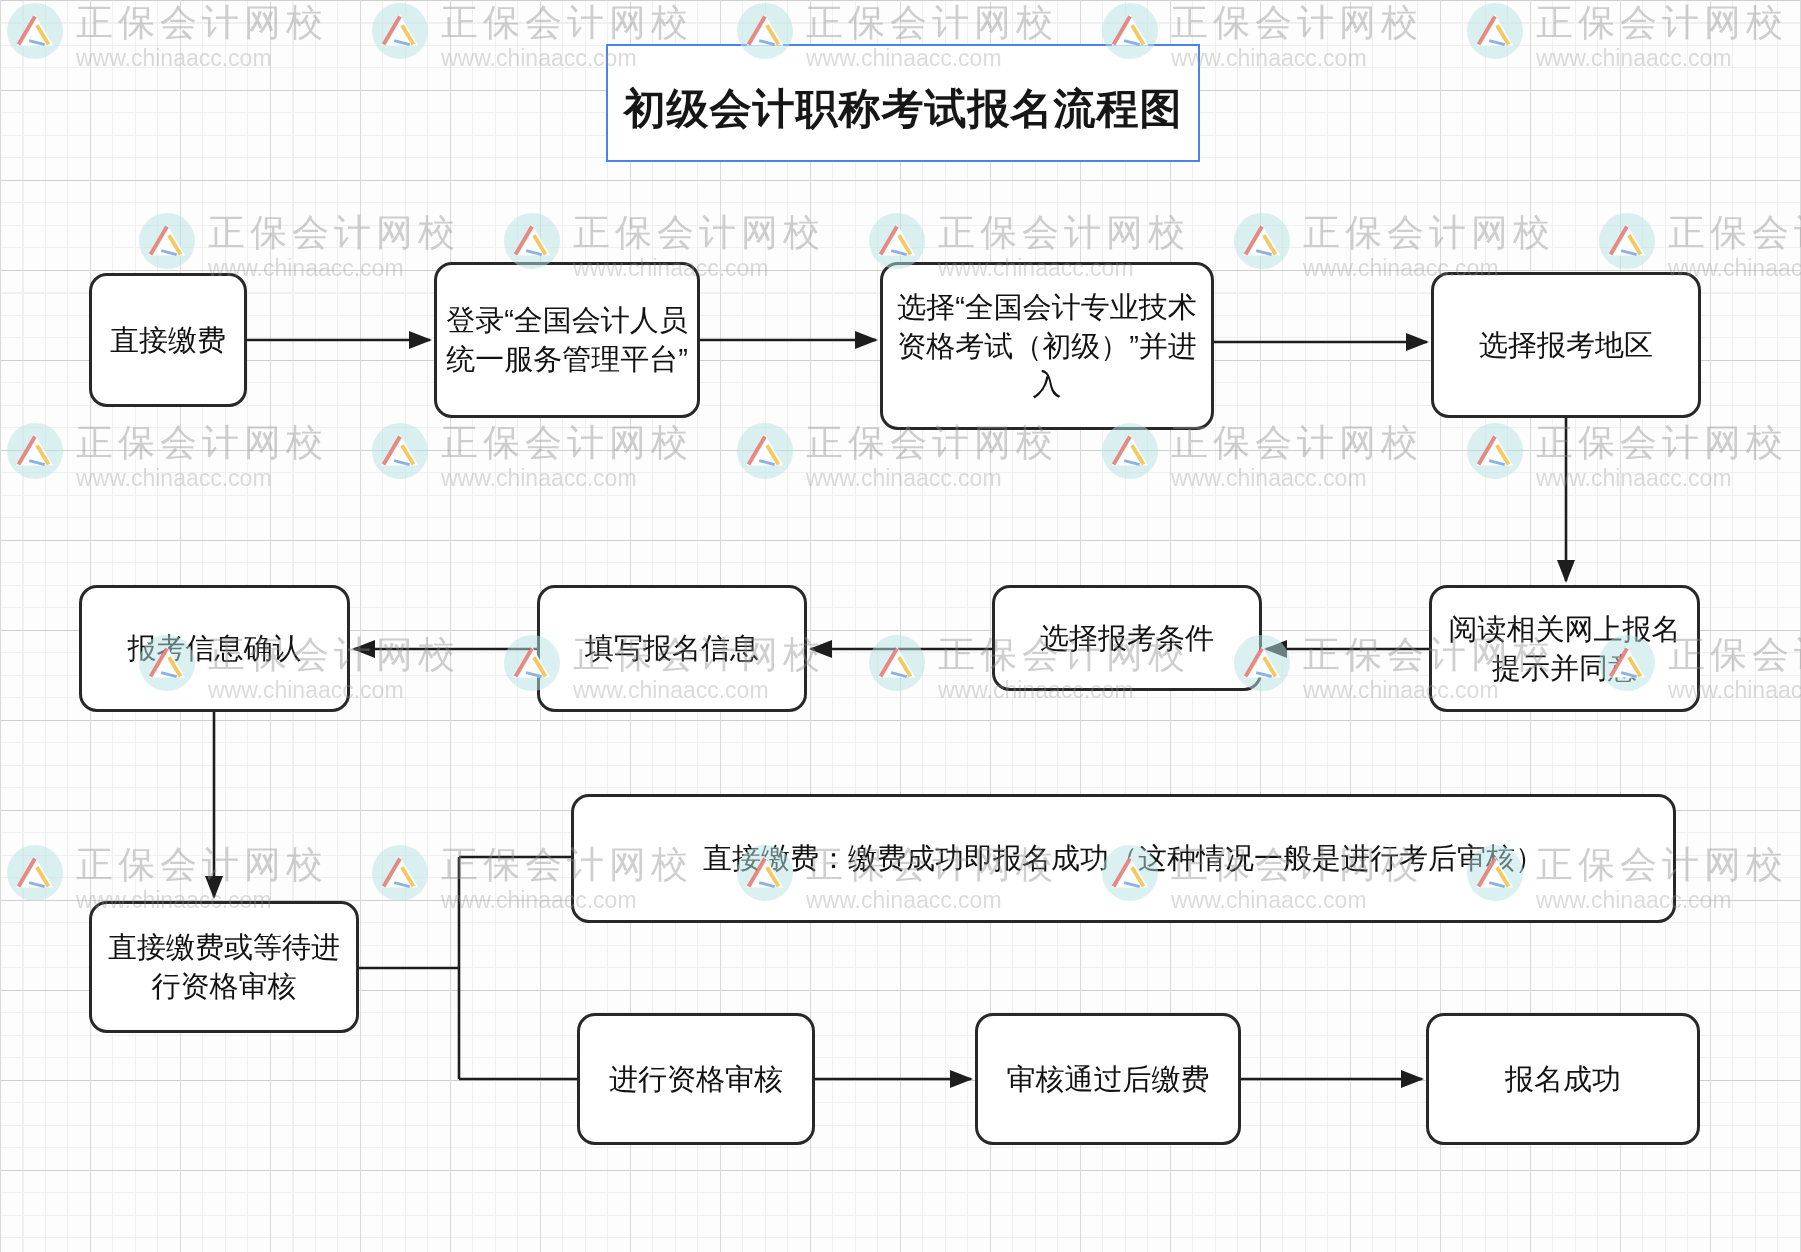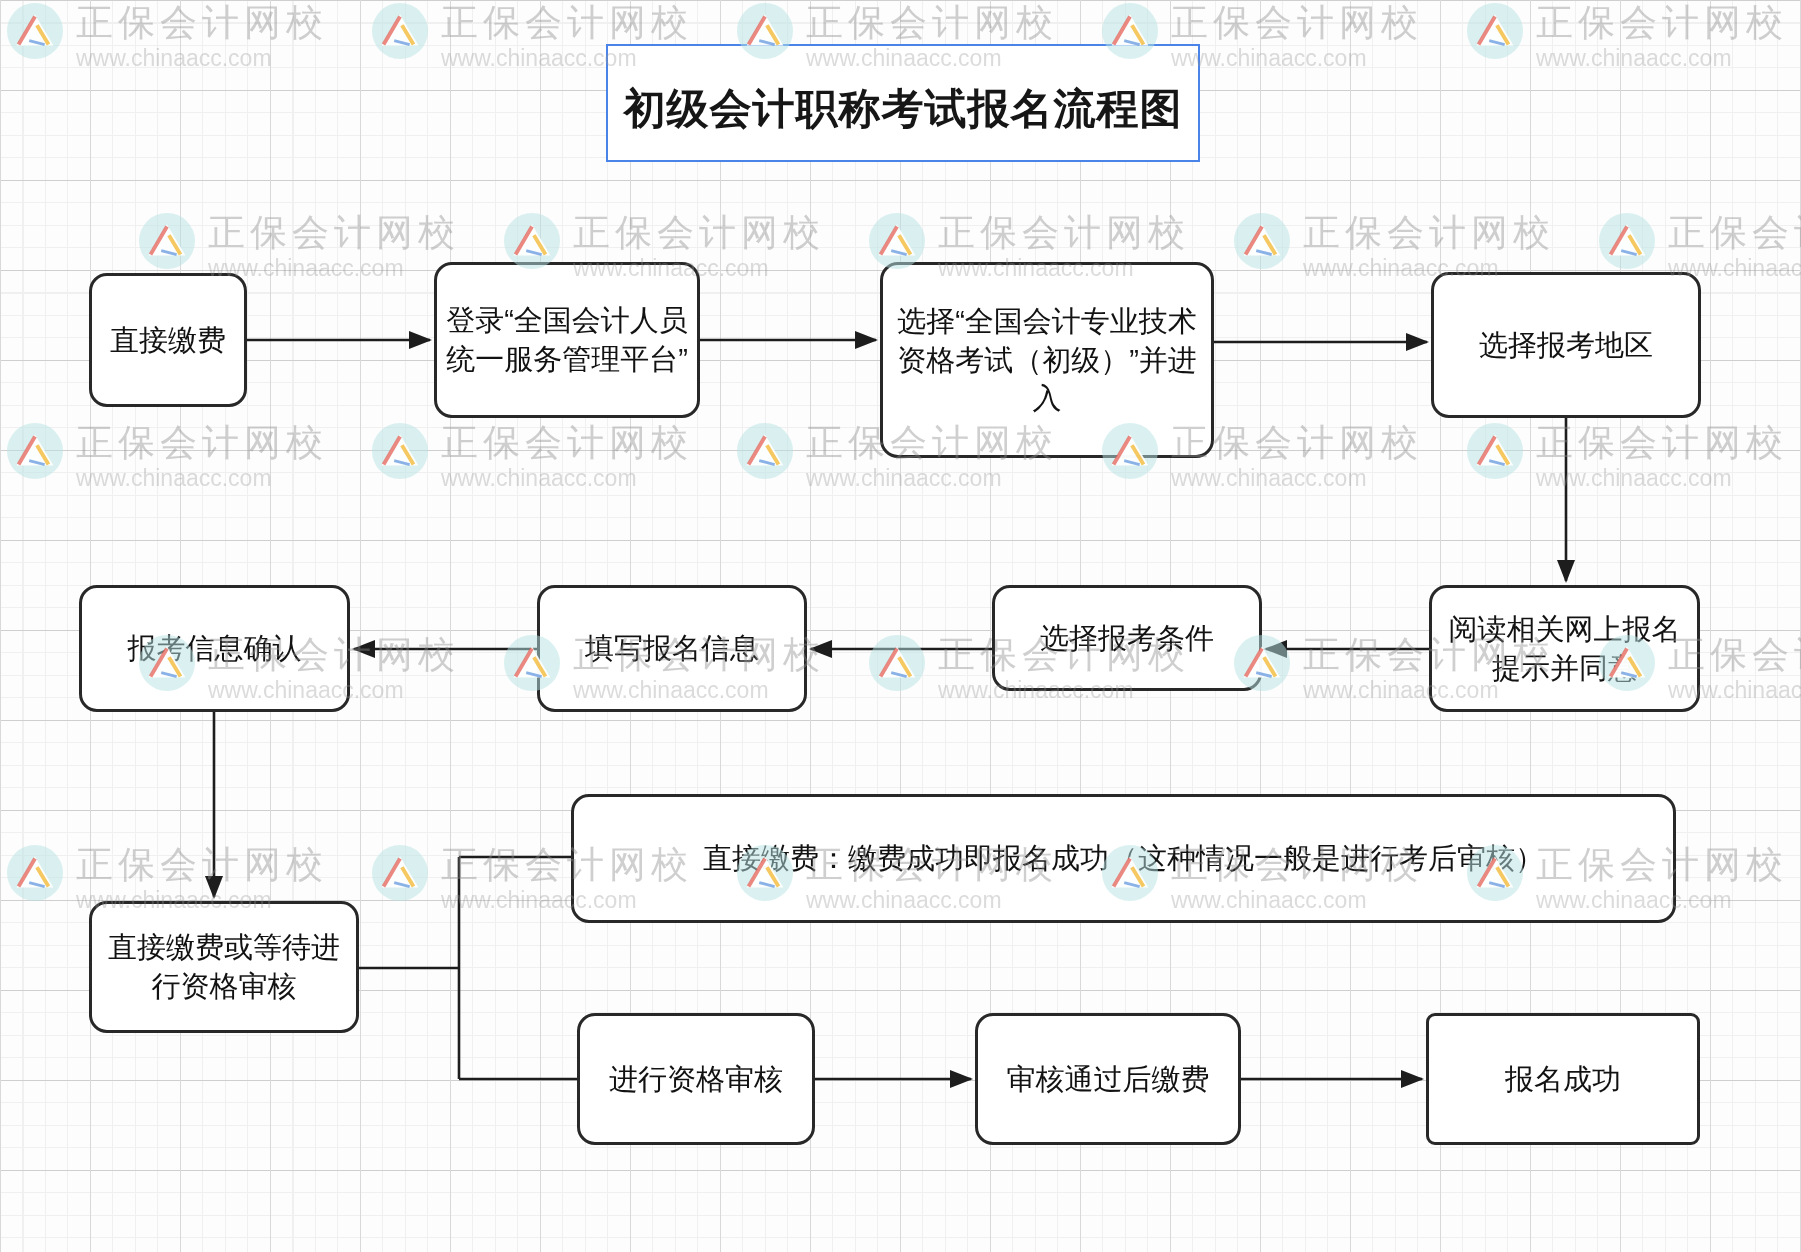--- a/index.html
+++ b/index.html
@@ -38,31 +38,31 @@
     display:flex;align-items:center;justify-content:center;
     box-sizing:border-box;
   }
   .title-box .t{
     font-size:42px;font-weight:bold;color:#161616;letter-spacing:1px;
     transform:translateY(6px);
   }
   
   .n1 {left:89px;  top:273px; width:158px; height:134px;}
   .n2 {left:434px; top:262px; width:266px; height:156px;}
-  .n3 {left:880px; top:262px; width:334px; height:196px;}
+  .n3 {left:880px; top:262px; width:334px; height:168px;}
   .n4 {left:1431px;top:272px; width:270px; height:146px;}
   .n5 {left:1429px;top:585px; width:271px; height:127px;}
   .n6 {left:992px; top:585px; width:270px; height:106px;}
   .n7 {left:537px; top:585px; width:270px; height:127px;}
   .n8 {left:79px;  top:585px; width:271px; height:127px;}
   .n9 {left:77px;  top:901px; width:270px; height:132px;margin-left:12px;}
   .n10{left:571px; top:794px; width:1105px;height:129px;}
   .n11{left:577px; top:1013px;width:238px; height:132px;}
   .n12{left:975px; top:1013px;width:266px; height:132px;}
-  .n13{left:1426px;top:1013px;width:274px; height:132px;border-radius:9px;}
+  .n13{left:1426px;top:1013px;width:274px; height:132px;}
   #connectors{position:absolute;inset:0;z-index:1;}
   
   #wm-layer{position:absolute;inset:0;z-index:5;pointer-events:none;}
   .wm{position:absolute;display:flex;align-items:flex-start;width:340px;height:64px;}
   .wm svg{width:58px;height:58px;flex:0 0 auto;}
   .wm-text{margin-left:12px;}
   .wm-brand{
     font-size:37px;letter-spacing:5px;color:rgba(140,140,140,0.42);
     line-height:1.15;white-space:nowrap;
   }

